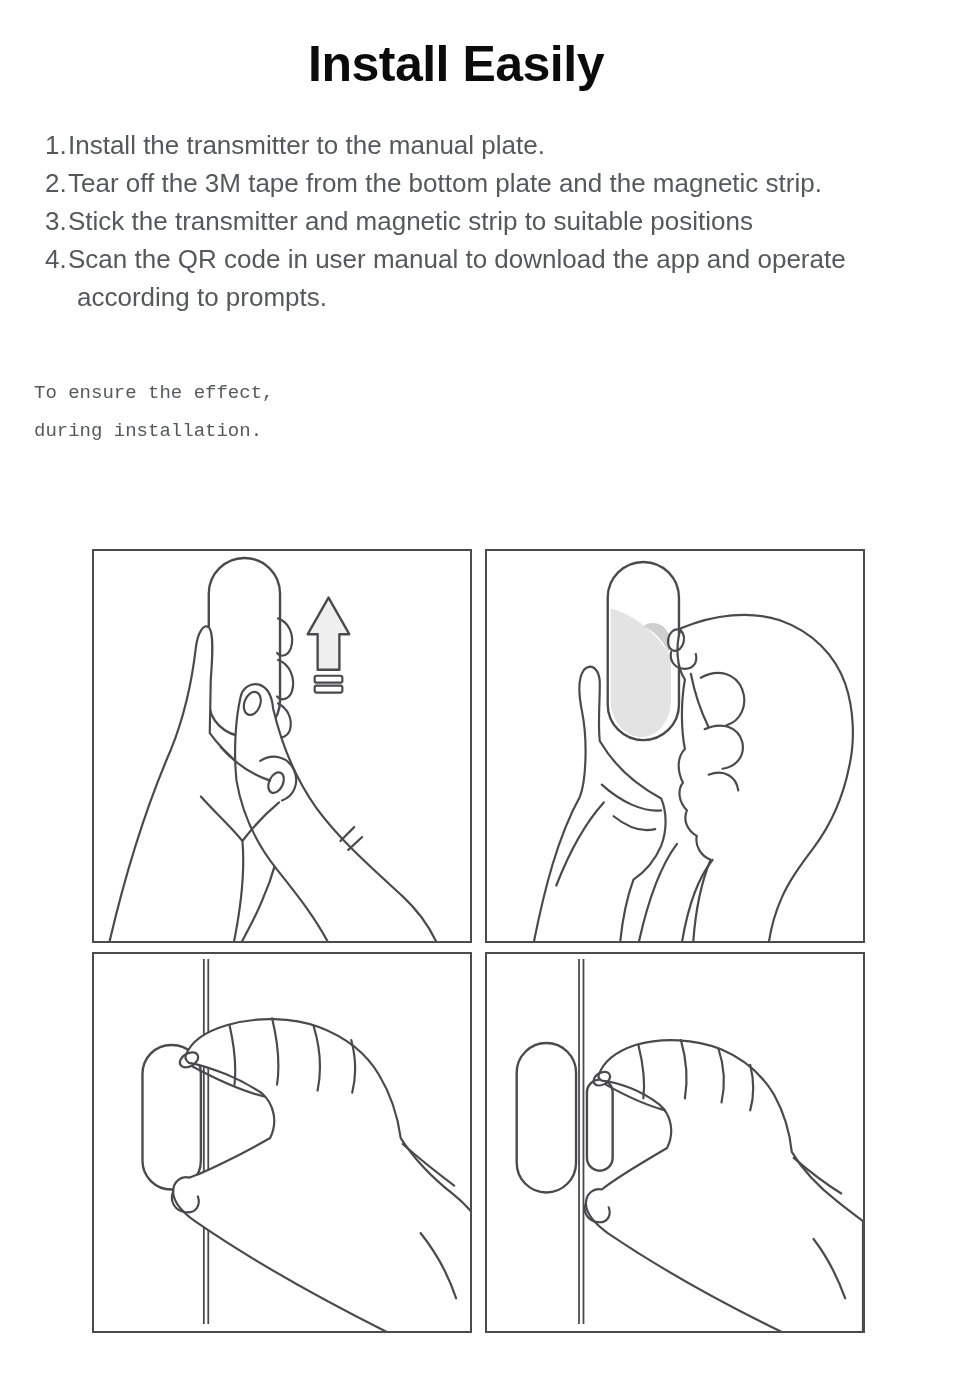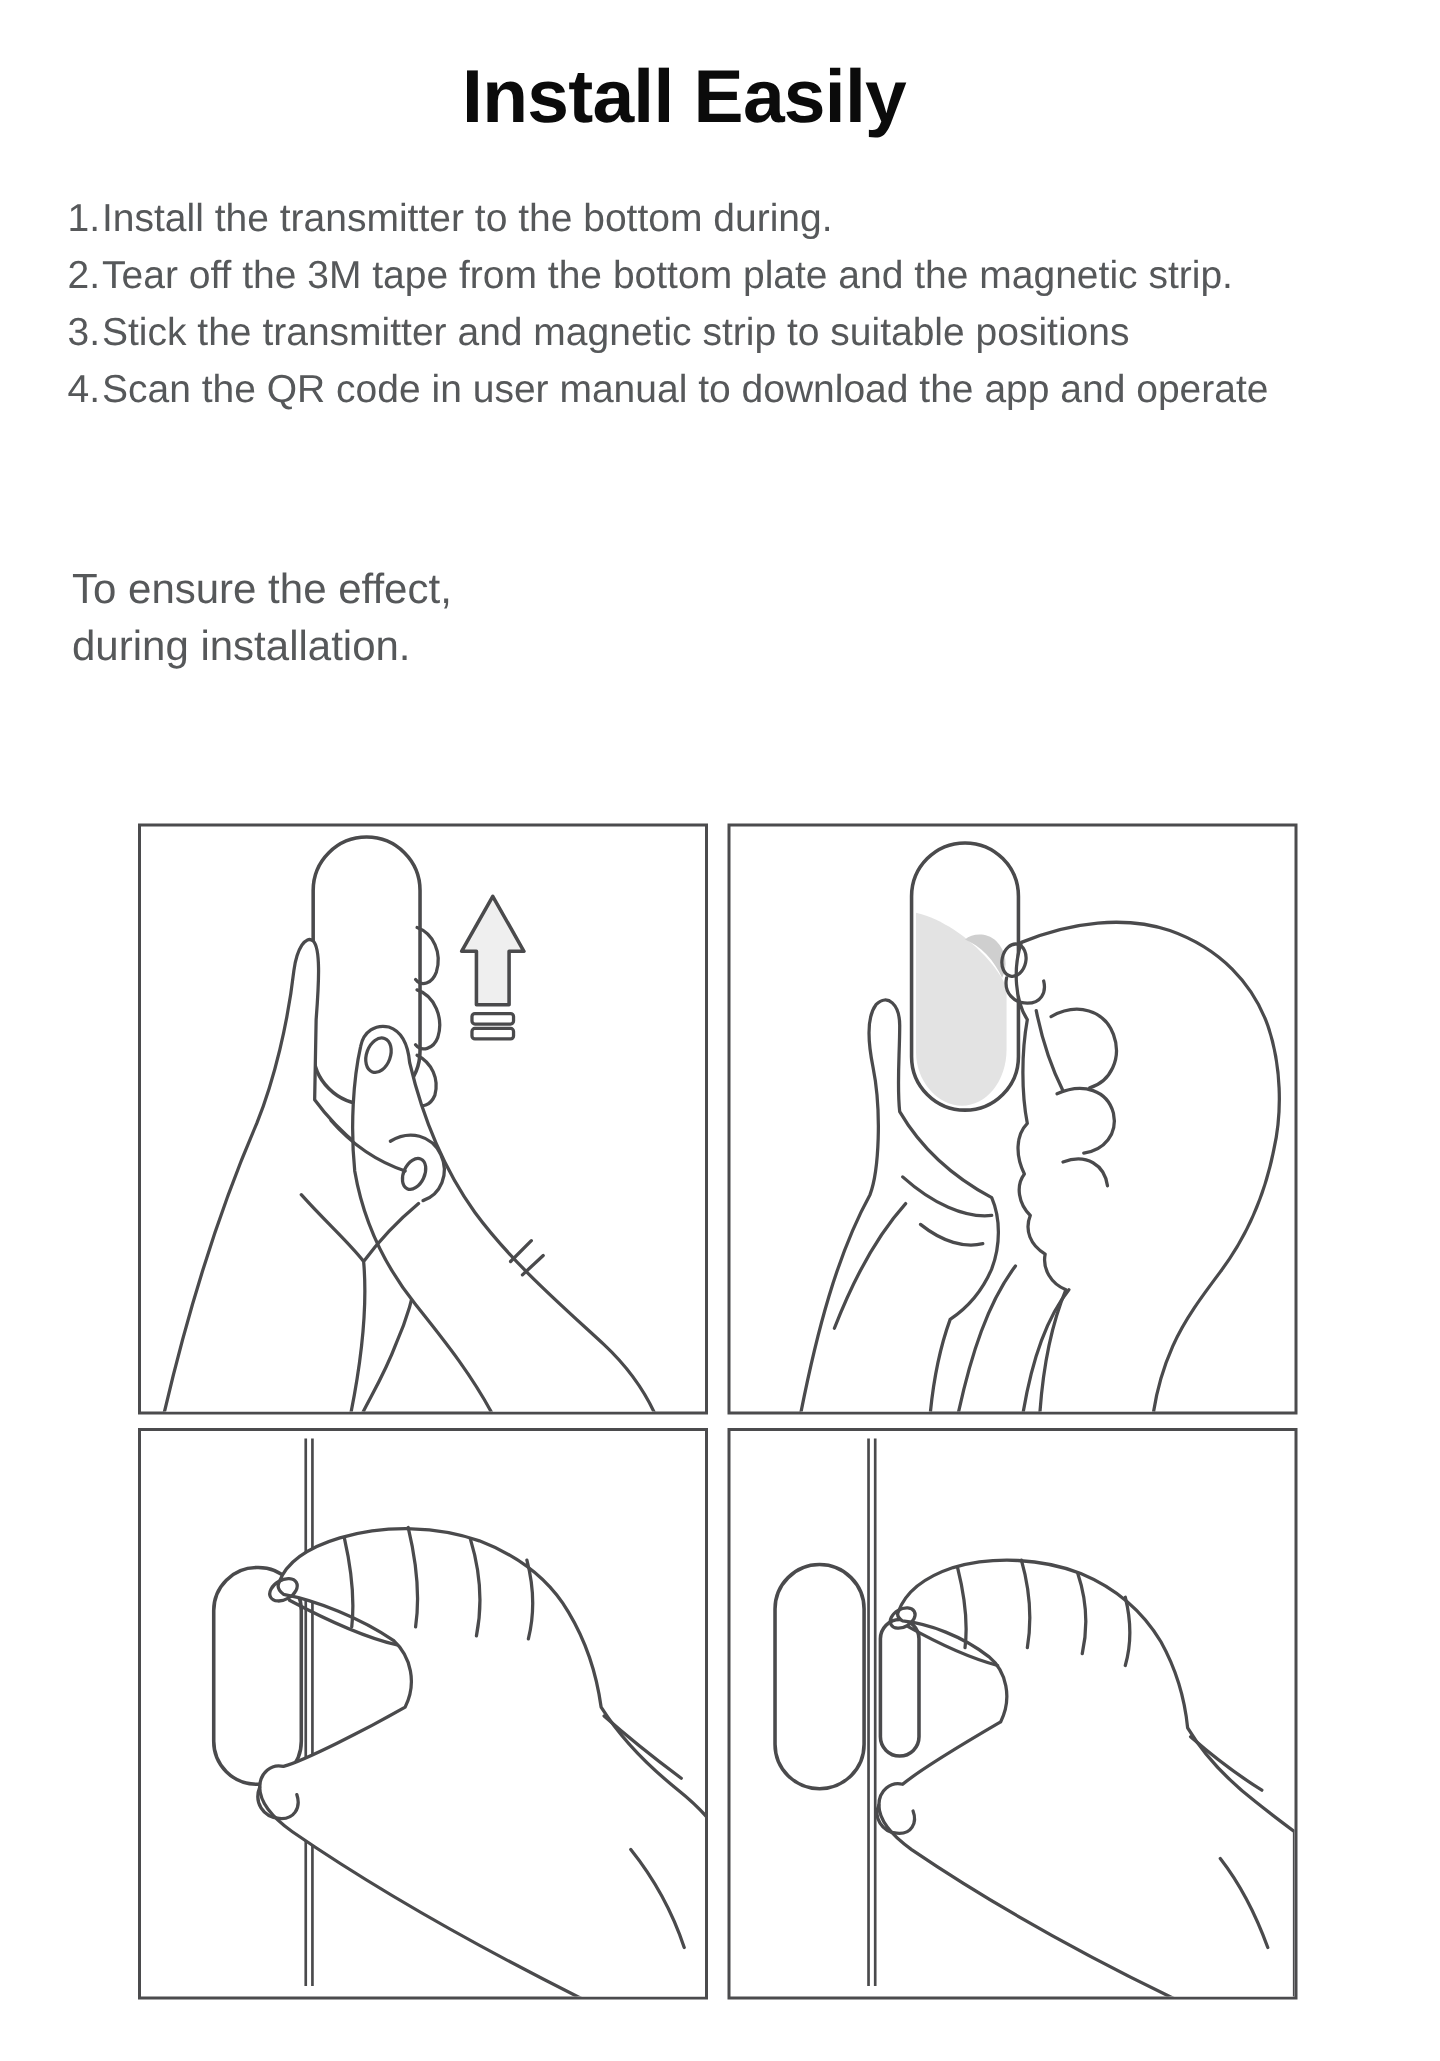--- a/index.html
+++ b/index.html
@@ -14,22 +14,22 @@
     letter-spacing:-0.5px;color:#0b0b0b;line-height:56px;
   }
   .ilist{
     position:absolute;top:126px;left:0;width:930px;
     font-size:26px;line-height:38px;color:#56585a;
   }
   .irow{position:relative;padding-left:68px;}
   .irow .num{position:absolute;left:45px;top:0;}
   .cont{padding-left:9px;}
   .note{
-    position:absolute;top:374px;left:48px;width:880px;
-    font-size:28px;line-height:38px;color:#56585a;
+    position:absolute;top:374px;left:34px;width:880px;
+    font-size:19px;line-height:38px;color:#56585a;font-family:Liberation Mono, monospace;
   }
   .panel{
     position:absolute;border:2px solid #4b4b4d;background:#ffffff;
     box-sizing:border-box;
   }
   .panel svg{display:block;width:100%;height:100%;}
   .p1{left:92px;top:549px;width:380px;height:394px;}
   .p2{left:485px;top:549px;width:380px;height:394px;}
   .p3{left:92px;top:952px;width:380px;height:381px;}
   .p4{left:485px;top:952px;width:380px;height:381px;}
@@ -39,33 +39,34 @@
   .doorline{fill:none;stroke:#4a4a4c;stroke-width:1.8;}
 </style>
 </head>
 <body>
 
 <div class="page-title">Install Easily</div>
 
 <div class="ilist">
   <div class="irow">
     <span class="num">1.</span>
-    <div>Install the transmitter to the bottom during.</div>
+    <div>Install the transmitter to the manual plate.</div>
   </div>
   <div class="irow">
     <span class="num">2.</span>
     <div>Tear off the 3M tape from the bottom plate and the magnetic strip.</div>
   </div>
   <div class="irow">
     <span class="num">3.</span>
     <div>Stick the transmitter and magnetic strip to suitable positions</div>
   </div>
   <div class="irow">
     <span class="num">4.</span>
     <div>Scan the QR code in user manual to download the app and operate</div>
+    <div class="cont">according to prompts.</div>
   </div>
 </div>
 
 <div class="note">
   <div>To ensure the effect,</div>
   <div>during installation.</div>
 </div>
 
 <div class="panel p1">
   <svg viewBox="0 0 380 390">

